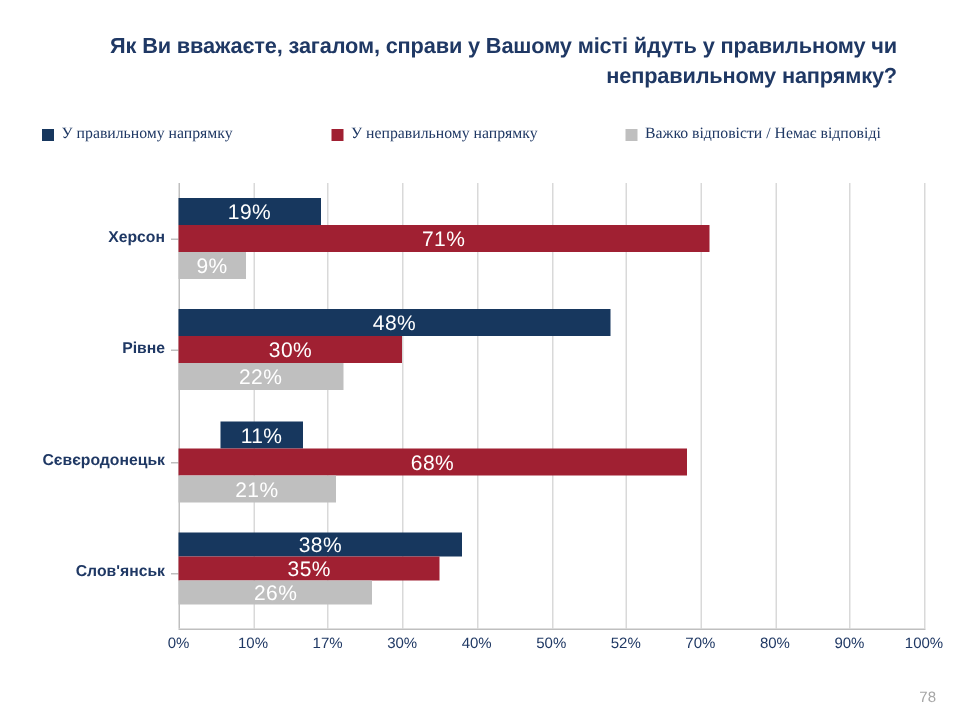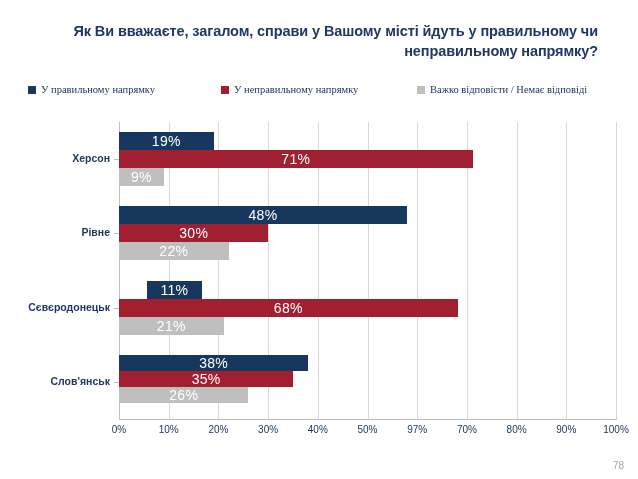--- a/index.html
+++ b/index.html
@@ -241,25 +241,25 @@
           </div>
         </div>
       </div>
   </div>
 
   <div id="xaxis">
     <div id="xaxis-line"></div>
     <div id="xticks">
         <div class="xtick" style="left: 0px;">0%</div>
         <div class="xtick" style="left: 49.7px;">10%</div>
-        <div class="xtick" style="left: 99.4px;">20%</div>
+        <div class="xtick" style="left: 99.4px;">17%</div>
         <div class="xtick" style="left: 149.1px;">30%</div>
         <div class="xtick" style="left: 198.8px;">40%</div>
         <div class="xtick" style="left: 248.5px;">50%</div>
-        <div class="xtick" style="left: 298.2px;">97%</div>
+        <div class="xtick" style="left: 298.2px;">52%</div>
         <div class="xtick" style="left: 347.9px;">70%</div>
         <div class="xtick" style="left: 397.6px;">80%</div>
         <div class="xtick" style="left: 447.3px;">90%</div>
         <div class="xtick" style="left: 497px;">100%</div>
       </div>
   </div>
 
   <div id="slide-number">78</div>
 </div>
 

